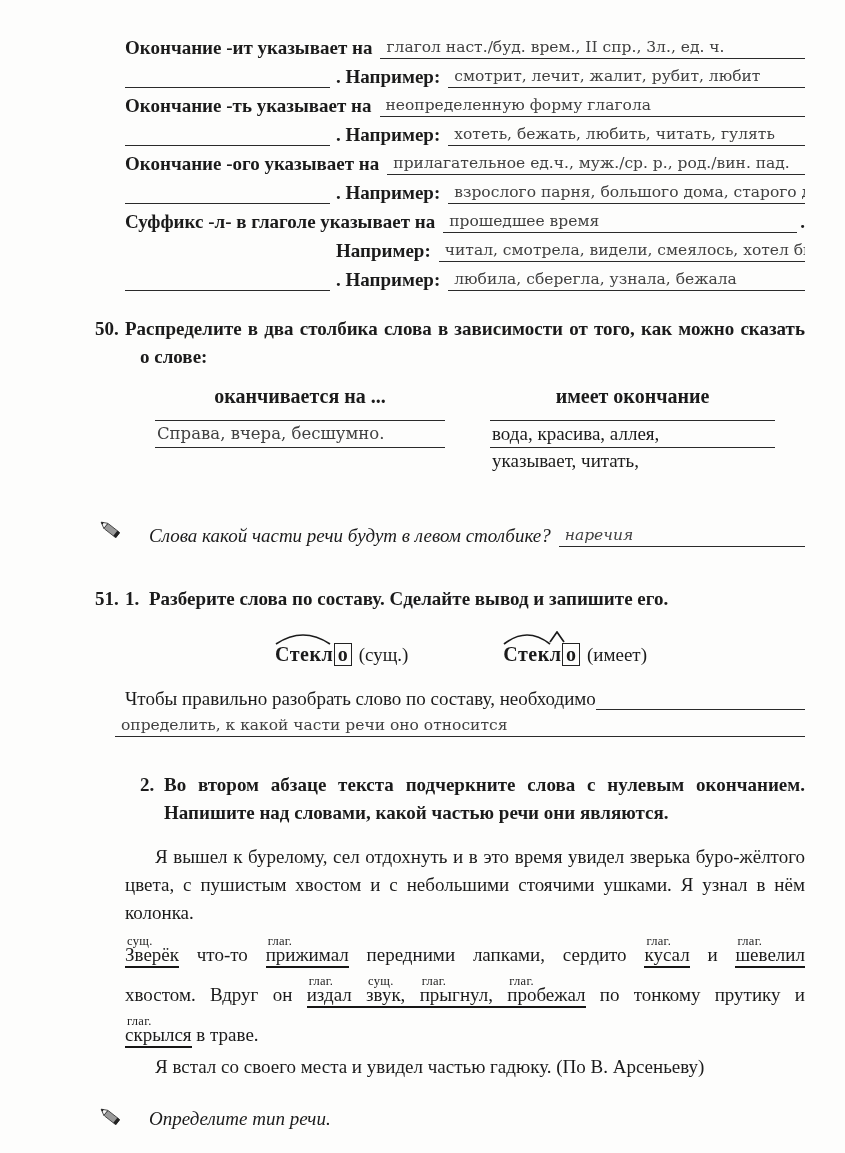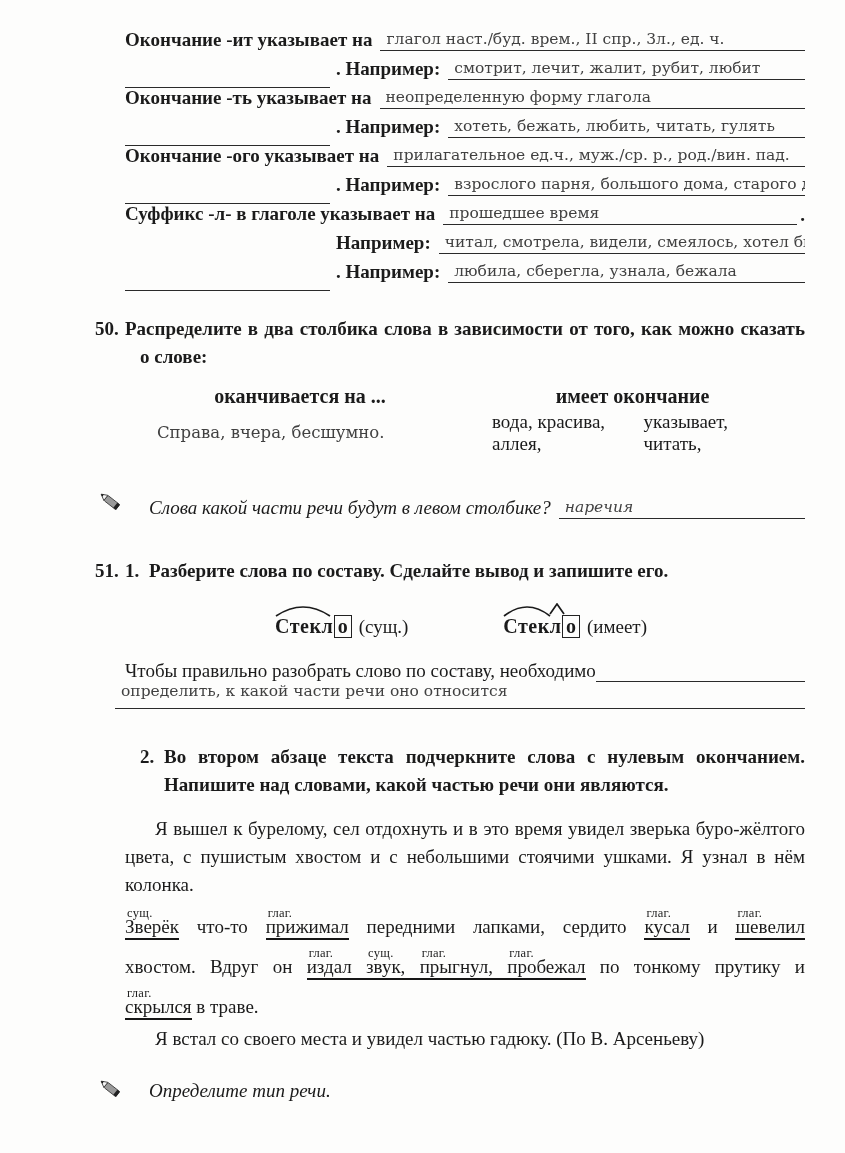--- a/index.html
+++ b/index.html
@@ -2,21 +2,21 @@
 <html><head>
 <meta charset="utf-8">
 <style>
   html,body{margin:0;padding:0;background:#e8e8e8;}
   .page{
     width:845px;height:1153px;background:#fdfdfc;box-sizing:border-box;
     padding:30px 40px 0 125px;position:relative;overflow:hidden;
     font-family:"Liberation Serif","DejaVu Serif",serif;color:#1b1b1b;font-size:19px;
   }
   
-  .fi-row{display:flex;align-items:flex-start;height:29px;}
+  .fi-row{display:flex;align-items:flex-end;height:29px;}
   .fi-label{font-weight:bold;white-space:nowrap;padding-right:8px;line-height:1.1;}
   .fi-fill{flex:1;border-bottom:1.6px solid #2a2a2a;display:flex;align-items:flex-end;min-width:0;}
   .ans{font-family:"DejaVu Serif",serif;font-size:15.5px;color:#414141;white-space:nowrap;
        padding:0 0 2px 6px;overflow:hidden;}
   .fi-blank{width:205px;border-bottom:1.6px solid #2a2a2a;margin-right:6px;align-self:flex-end;height:100%;}
   .fi-blank.noline{border-bottom:none;}
   .trail-dot{font-weight:bold;padding-left:3px;}
   
   .task-head{display:flex;margin-left:-30px;line-height:28px;}
   .tnum{width:30px;font-weight:bold;flex:none;}
@@ -24,21 +24,21 @@
   .thead-lines{flex:1;min-width:0;}
   .bold{font-weight:bold;}
   .jfull{text-align:justify;text-align-last:justify;}
   .cont-line{margin-left:15px;line-height:28px;font-weight:bold;}
   
   .col-headers{display:flex;margin-left:30px;margin-top:14px;}
   .colh{font-weight:bold;text-align:center;font-size:20px;}
   .colh.l{width:290px;}
   .colh.r{width:285px;margin-left:45px;}
   .cols{display:flex;margin-left:30px;margin-top:12px;}
-  .col{display:flex;flex-direction:row;}
+  .col{display:flex;flex-direction:column;}
   .col.l{width:290px;}
   .col.r{width:285px;margin-left:45px;}
   .rule{border-top:1.6px solid #2a2a2a;height:0;}
   .colcell{height:26px;display:flex;align-items:center;}
   .colcell .ans{font-size:16.5px;padding-left:2px;}
   .colcell.print{font-size:19px;color:#1b1b1b;padding-left:2px;}
   
   .pencil-row{display:flex;align-items:flex-end;margin-left:-28px;font-style:italic;}
   .pencil-ico{flex:none;width:30px;margin-right:22px;position:relative;top:2px;}
   .pq-text{white-space:nowrap;padding-right:8px;line-height:1.15;}
@@ -46,21 +46,21 @@
   .diagrams{display:flex;margin-left:150px;margin-top:30px;gap:95px;}
   .diag{display:flex;align-items:flex-end;}
   .word-wrap{position:relative;display:inline-block;font-weight:bold;font-size:20px;letter-spacing:.5px;}
   .arc{position:absolute;left:-2px;top:-11px;}
   .caret{position:absolute;top:-12px;left:46px;}
   .boxed{display:inline-block;border:1.7px solid #222;padding:0 2.5px;line-height:1.05;margin-left:1px;}
   .pos{font-size:19px;font-weight:normal;padding-left:7px;white-space:nowrap;}
   
   .concl-row{display:flex;align-items:flex-end;height:30px;margin-top:14px;}
   .concl-label{white-space:nowrap;}
-  .ans-line{border-bottom:1.6px solid #2a2a2a;height:26px;display:flex;margin-left:-10px;}
+  .ans-line{border-bottom:1.6px solid #2a2a2a;height:26px;display:flex;align-items:flex-end;margin-left:-10px;}
   
   .pline{line-height:28px;}
   .indent{text-indent:30px;}
   .ann-line{position:relative;line-height:25px;padding-top:15px;}
   .uw{position:relative;border-bottom:2px solid #161616;padding-bottom:1px;}
   .ug{border-bottom:2px solid #161616;padding-bottom:1px;}
   .uw2{position:relative;}
   .annot{position:absolute;top:-15px;left:2px;font-size:12.5px;font-weight:normal;
         font-style:normal;color:#222;white-space:nowrap;letter-spacing:.3px;}
   .mt6{margin-top:6px;}

